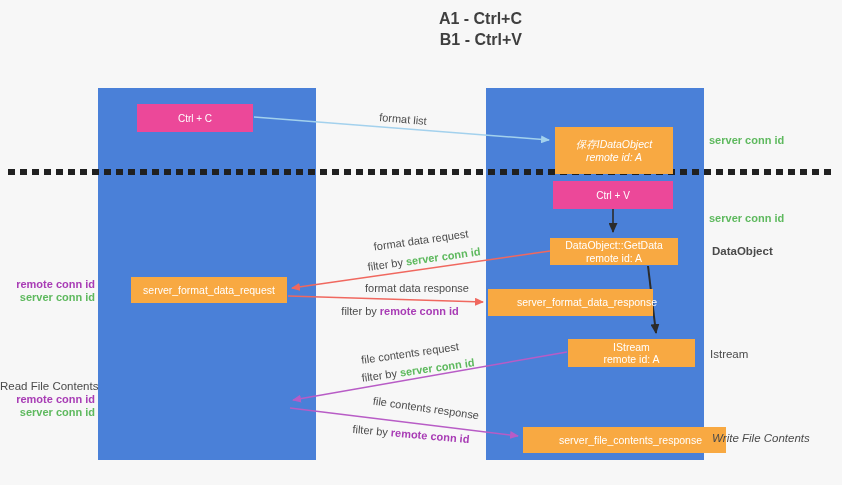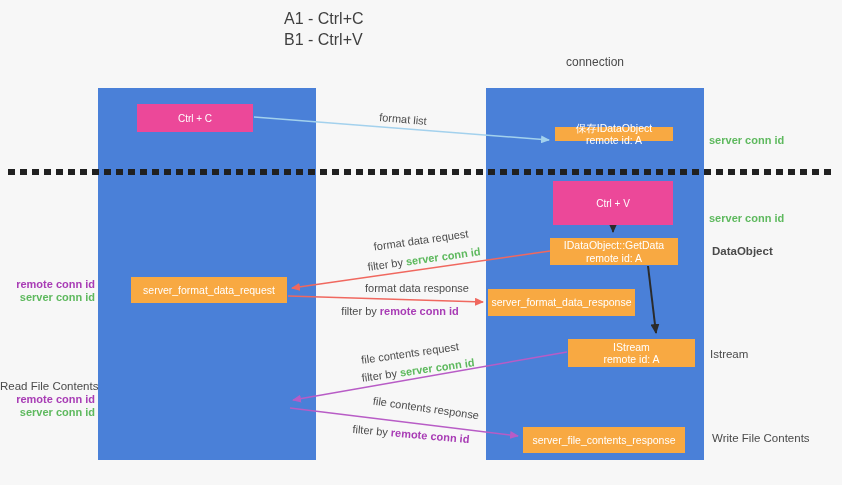--- a/index.html
+++ b/index.html
@@ -1,44 +1,44 @@
 <!DOCTYPE html>
 <html><head>
 <meta charset="utf-8">
 <style>
   html,body { margin:0; padding:0; background:#ffffff; }
   .canvas { position:relative; width:842px; height:485px; background:#f7f7f7;
             font-family:"Liberation Sans",sans-serif; overflow:hidden; }
 
-  .title { position:absolute; left:284px; top:8px; width:210px; text-align:left;
-           font-size:16px; color:#3f3f3f; line-height:21px; }
+  .title { position:absolute; left:312px; top:8px; width:210px; text-align:right;
+           font-size:16px; color:#3f3f3f; line-height:21px;font-weight:bold; }
 
   .lane { position:absolute; top:88px; width:218px; height:372px; background:#4a80d8; }
   .lane-a1 { left:98px; } .lane-b1 { left:486px; }
   .lane-header { position:absolute; top:56px; width:218px; text-align:center;
                  font-size:12px; color:#4a4a4a; line-height:13px; }
   .lh-a1 { left:98px; } .lh-b1 { left:486px; }
 
   .divider { position:absolute; left:8px; top:169px; width:824px; height:6px;
              background:repeating-linear-gradient(90deg,#202020 0 7px,transparent 7px 12px); }
 
   .box { position:absolute; display:flex; flex-direction:column; align-items:center;
          justify-content:center; color:#ffffff; text-align:center; }
   .green-box  { background:#ec4899; font-size:10px; }
   .orange-box { background:#f8a942; font-size:10.5px; line-height:12.5px; }
 
   .b-ctrl-c   { left:137px; top:104px; width:116px; height:28px; }
-  .b-save     { left:555px; top:127px; width:118px; height:14px; }
-  .b-ctrl-v   { left:553px; top:181px; width:120px; height:44px; }
+  .b-save     { left:555px; top:127px; width:118px; height:47px;font-style:italic; }
+  .b-ctrl-v   { left:553px; top:181px; width:120px; height:28px; }
   .b-getdata  { left:550px; top:238px; width:128px; height:27px; }
   .b-freq     { left:131px; top:277px; width:156px; height:26px; }
-  .b-fresp    { left:488px; top:289px; width:147px; height:27px; }
+  .b-fresp    { left:488px; top:289px; width:132px; height:27px;padding-left:33px; }
   .b-istream  { left:568px; top:339px; width:127px; height:28px; }
   .b-filereq  { left:128px; top:393px; width:160px; height:25px; }
-  .b-fileresp { left:523px; top:427px; width:162px; height:26px; }
+  .b-fileresp { left:523px; top:427px; width:191px; height:26px;padding-left:12px; }
 
   .flabel { position:absolute; font-size:11px; color:#4c4c4c; white-space:nowrap;
             transform:translate(-50%,-50%); }
   .rot-neg8 { transform:translate(-50%,-50%) rotate(-8deg); }
   .rot-pos5 { transform:translate(-50%,-50%) rotate(5deg); }
   .rot-pos8 { transform:translate(-50%,-50%) rotate(8deg); }
   .green  { color:#5eb95e; font-weight:bold; }
   .purple { color:#a83cb5; font-weight:bold; }
 
   .side-label { position:absolute; font-size:11.5px; color:#4a4a4a; white-space:nowrap; }
@@ -55,21 +55,20 @@
 <div class="canvas">
 
   <div class="title">
     <div>A1 - Ctrl+C</div>
     <div>B1 - Ctrl+V</div>
   </div>
 
   <div class="lane-header lh-a1">
   </div>
   <div class="lane-header lh-b1">
-    <div>connection</div>
   </div>
 
   <div class="lane lane-a1"></div>
   <div class="lane lane-b1"></div>
 
   <div class="divider"></div>
 
   <svg class="arrows" width="842" height="485" viewBox="0 0 842 485">
     <defs>
       <marker id="m-blue" markerUnits="userSpaceOnUse" markerWidth="9" markerHeight="8" refX="8" refY="4" orient="auto">
@@ -98,21 +97,21 @@
     <span>Ctrl + C</span>
   </div>
   <div class="box orange-box b-save">
     <span>保存IDataObject</span>
     <span>remote id: A</span>
   </div>
   <div class="box green-box b-ctrl-v">
     <span>Ctrl + V</span>
   </div>
   <div class="box orange-box b-getdata">
-    <span>IDataObject::GetData</span>
+    <span>DataObject::GetData</span>
     <span>remote id: A</span>
   </div>
   <div class="box orange-box b-freq">
     <span>server_format_data_request</span>
   </div>
   <div class="box orange-box b-fresp">
     <span>server_format_data_response</span>
   </div>
   <div class="box orange-box b-istream">
     <span>IStream</span>
@@ -147,21 +146,21 @@
     <span>file contents response</span>
   </div>
   <div class="flabel rot-pos5" style="left:411px; top:434px;">
     <span>filter by </span><span class="purple">remote conn id</span>
   </div>
 
   <div class="side-label side-green" style="left:709px; top:134px;">server conn id</div>
   <div class="side-label side-green" style="left:709px; top:212px;">server conn id</div>
   <div class="side-label" style="left:712px; top:245px;font-weight:bold;">DataObject</div>
   <div class="side-label" style="left:710px; top:348px;">Istream</div>
-  <div class="side-label" style="left:712px; top:432px;">Write File Contents</div>
+  <div class="side-label" style="left:712px; top:432px;font-style:italic;">Write File Contents</div>
 
   <div class="side-block" style="top:278px;">
     <div class="purple">remote conn id</div>
     <div class="green">server conn id</div>
   </div>
   <div class="side-block" style="top:380px;">
     <div class="plain">Read File Contents</div>
     <div class="purple">remote conn id</div>
     <div class="green">server conn id</div>
   </div>

